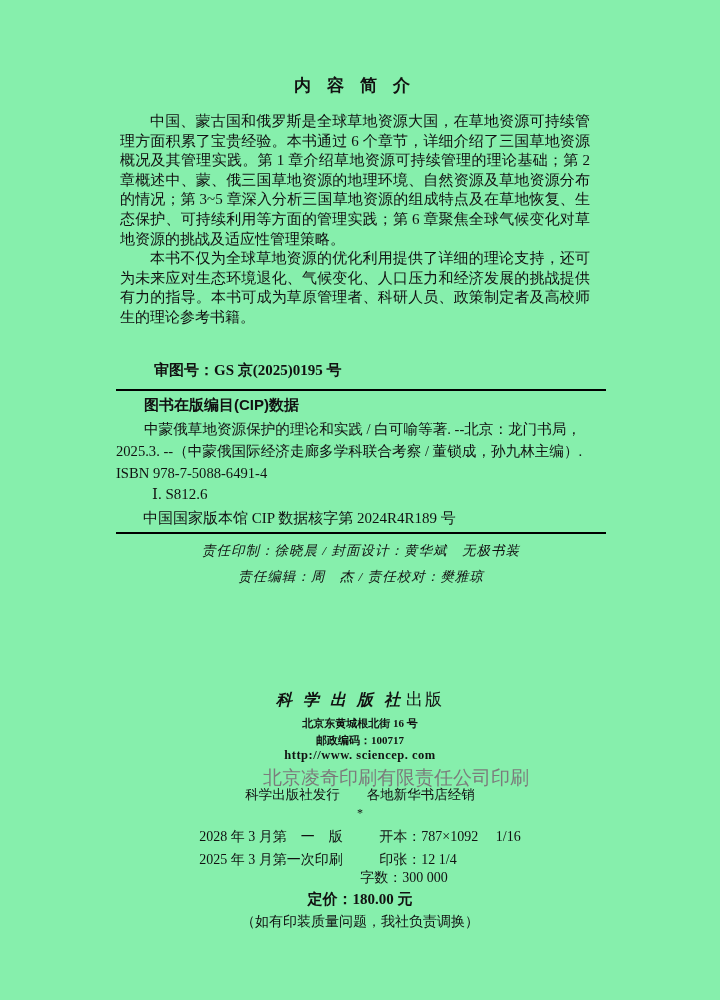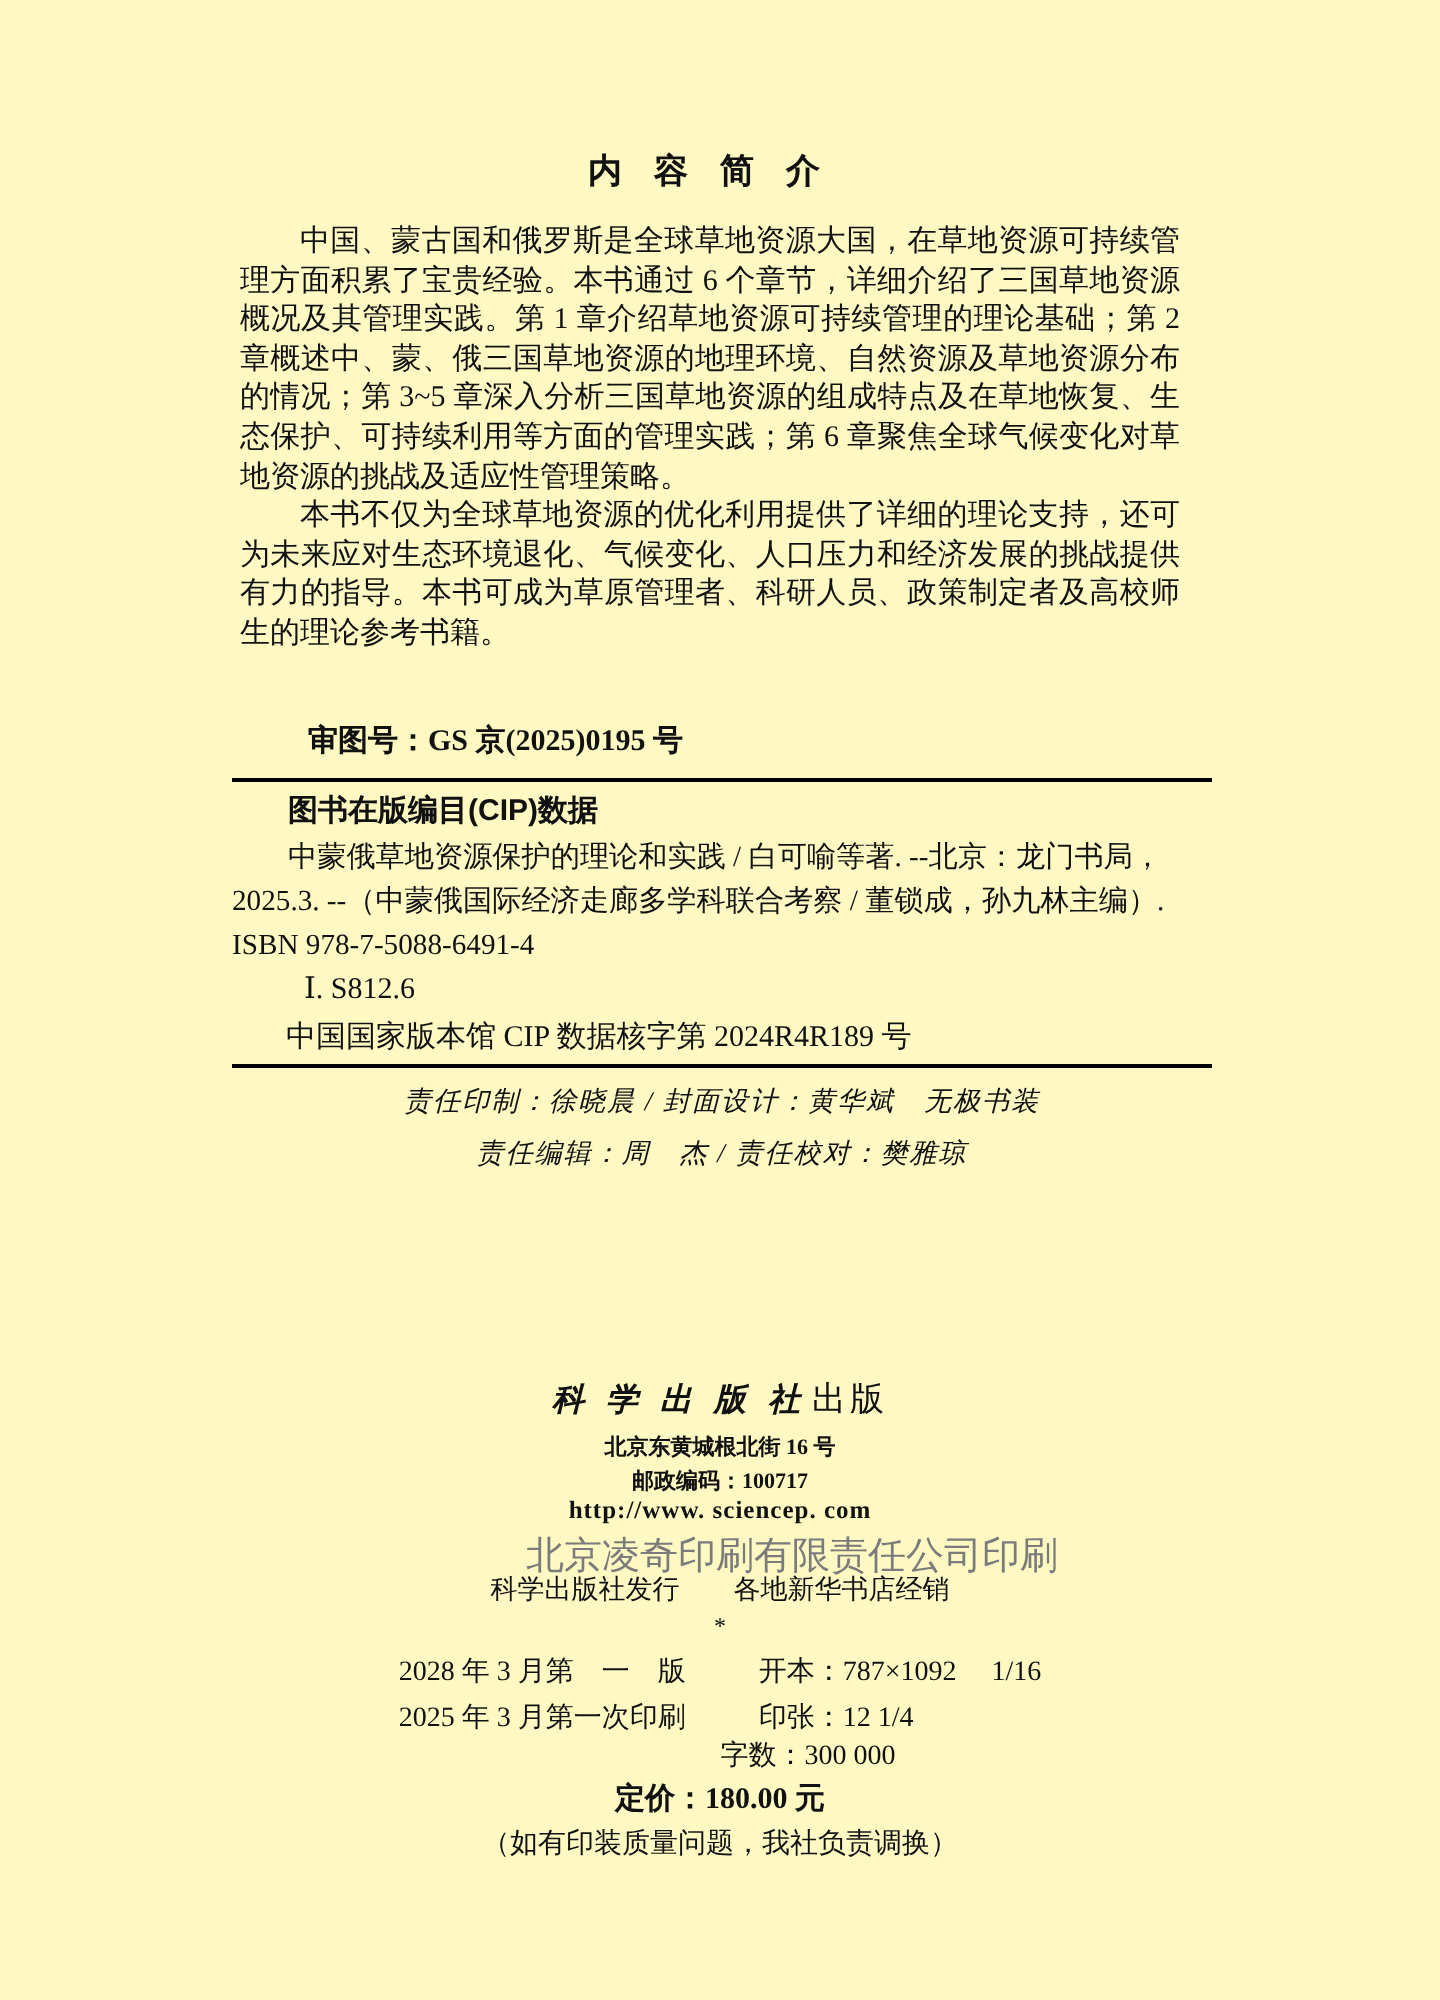--- a/index.html
+++ b/index.html
@@ -1,20 +1,20 @@
 <!DOCTYPE html>
 <html><head>
 <meta charset="utf-8">
 <style>
   html,body{margin:0;padding:0;background:#e8e8e8;}
   .page{
     position:relative;
     width:720px;height:1000px;
     margin:0 auto;
-    background:#fef9c3;
+    background:#86efac;
     color:#111;
     font-family:"Liberation Serif","DejaVu Serif",serif;
     overflow:hidden;
   }
   .abs{position:absolute;}
 
   
   .page-title{
     top:74px;left:0;width:720px;
     margin:0;text-align:center;

